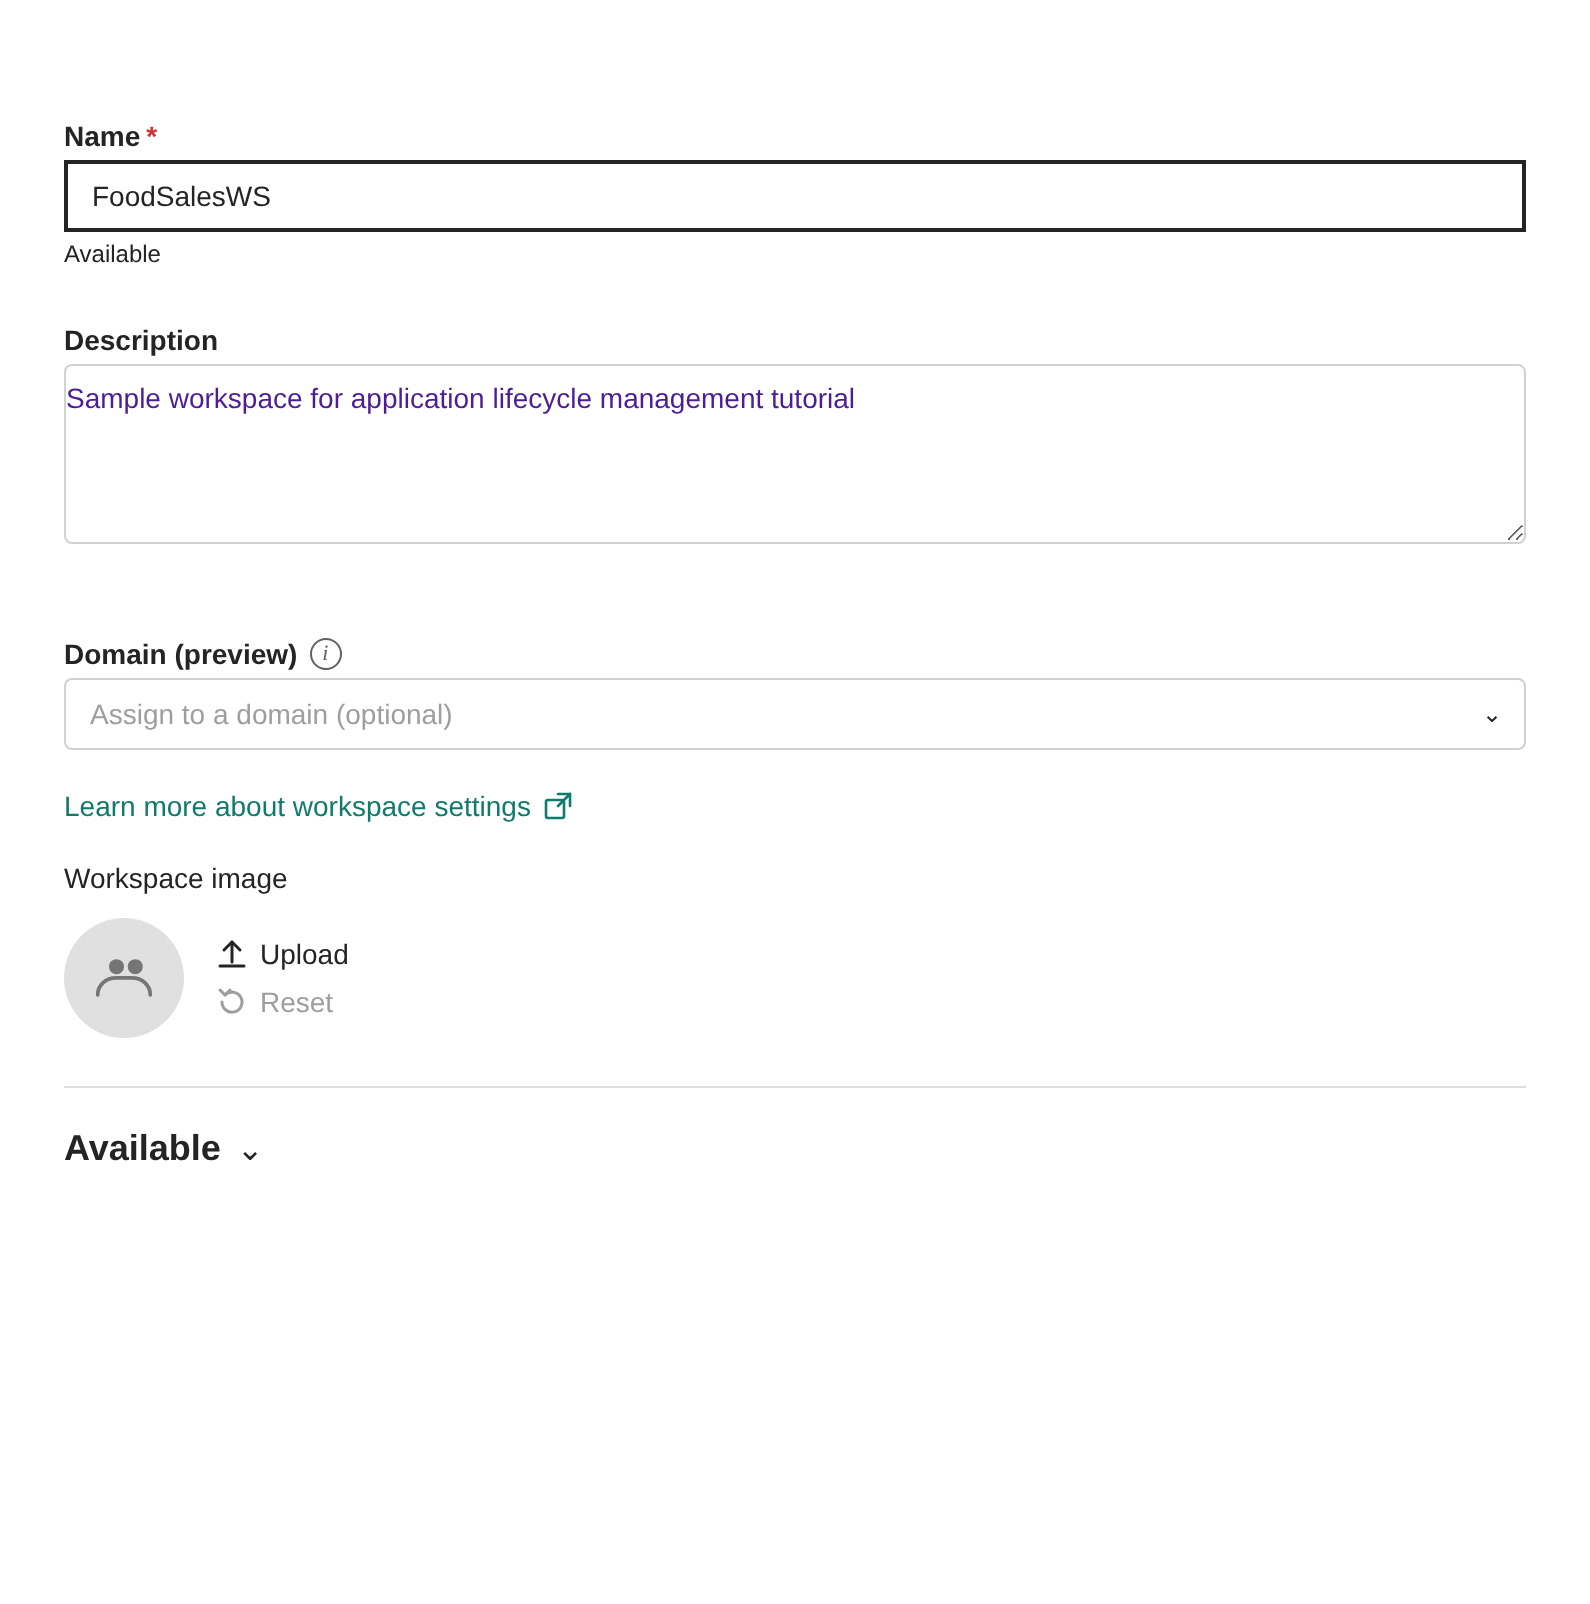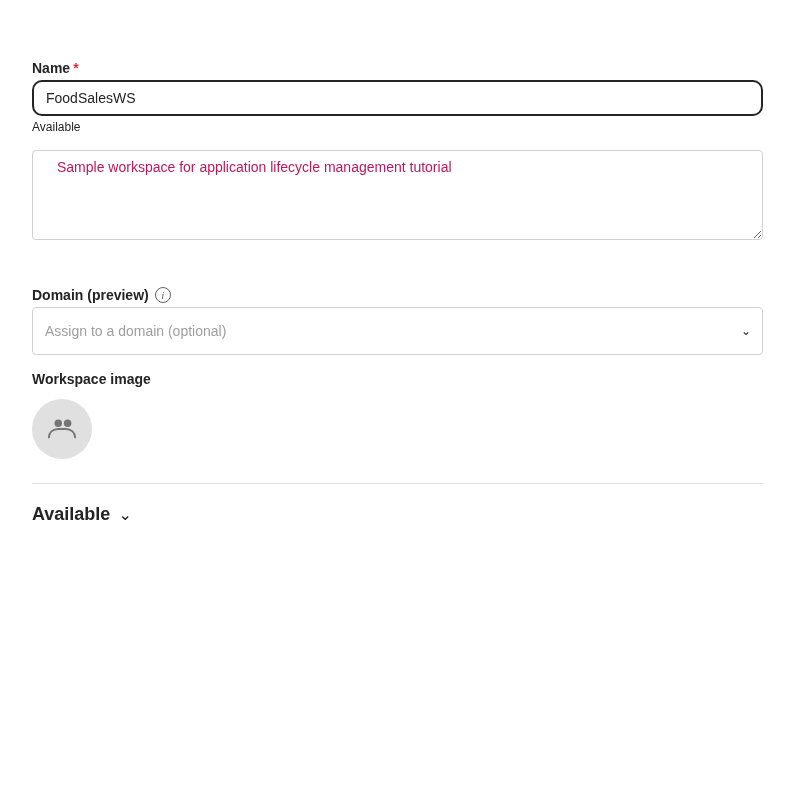--- a/index.html
+++ b/index.html
@@ -44,45 +44,45 @@
 
     .required-star {
       color: #d13438;
       margin-left: 3px;
     }
 
     .form-input {
       width: 100%;
       height: 36px;
       border: 2px solid #242424;
-      border-radius: 10px;
+      border-radius: 0;
       padding: 6px 12px;
       font-size: 14px;
       font-family: inherit;
       color: #242424;
       outline: none;
       background: #ffffff;
     }
 
     .available-text {
       font-size: 12px;
       color: #242424;
       margin-top: 4px;
       margin-bottom: 12px;
     }
 
     .form-textarea {
       width: 100%;
       height: 90px;
       border: 1px solid #d1d1d1;
       border-radius: 4px;
-      padding: 8px 24px;
-      font-size: 14px;
-      font-family: inherit;
-      color: #be185d;
+      padding: 8px 0;
+      font-size: 14px;
+      font-family: inherit;
+      color: #4c1d95;
       outline: none;
       resize: vertical;
       background: #ffffff;
     }
 
     .domain-label-row {
       display: flex;
       align-items: flex-end;
       gap: 6px;
       margin-bottom: 4px;
@@ -98,21 +98,21 @@
       border-radius: 50%;
       font-size: 11px;
       color: #616161;
       cursor: pointer;
       font-style: italic;
       font-family: serif;
     }
 
     .domain-select {
       width: 100%;
-      height: 48px;
+      height: 36px;
       border: 1px solid #d1d1d1;
       border-radius: 4px;
       padding: 6px 12px;
       font-size: 14px;
       font-family: inherit;
       color: #9e9e9e;
       background: #ffffff;
       appearance: none;
       -webkit-appearance: none;
       cursor: pointer;
@@ -152,21 +152,21 @@
       justify-content: center;
       width: 16px;
       height: 16px;
     }
 
     .workspace-image-section {
       margin-bottom: 24px;
     }
 
     .workspace-image-label {
-      font-weight: 700;
+      font-weight: 400;
       font-size: 14px;
       color: #242424;
       margin-bottom: 12px;
     }
 
     .image-row {
       display: flex;
       align-items: center;
       gap: 16px;
     }
@@ -267,53 +267,85 @@
   <div class="form-group">
     <label class="form-label">
       <span>Name</span><span class="required-star">*</span>
     </label>
     <input type="text" class="form-input" value="FoodSalesWS" style="">
     <div class="available-text">Available</div>
   </div>
 
   
   <div class="form-group">
+    <label class="form-label">Description</label>
     <textarea class="form-textarea" style="">Sample workspace for application lifecycle management tutorial</textarea>
   </div>
 
   
   <div class="form-group">
     <div class="domain-label-row">
       <span class="form-label" style="margin-bottom:0">Domain (preview)</span>
       <span class="info-icon">i</span>
     </div>
     <div class="select-wrapper">
       <select class="domain-select">
         <option value="" selected="">Assign to a domain (optional)</option>
       </select>
       <span class="select-chevron">⌄</span>
     </div>
   </div>
 
   
+  <a class="learn-more-link" href="#">
+    <span>Learn more about workspace settings</span>
+    <span class="external-link-icon">
+      <svg width="14" height="14" viewBox="0 0 14 14" fill="none" xmlns="http://www.w3.org/2000/svg">
+        <rect x="1" y="4" width="9" height="9" rx="1" stroke="#0f7b6c" stroke-width="1.3" fill="none"></rect>
+        <path d="M7 1h6v6" stroke="#0f7b6c" stroke-width="1.3" stroke-linecap="round" stroke-linejoin="round"></path>
+        <line x1="13" y1="1" x2="7" y2="7" stroke="#0f7b6c" stroke-width="1.3" stroke-linecap="round"></line>
+      </svg>
+    </span>
+  </a>
 
   
   <div class="workspace-image-section">
     <div class="workspace-image-label">Workspace image</div>
     <div class="image-row">
       <div class="workspace-avatar">
         <span class="avatar-icon">
           <svg viewBox="0 0 32 32" xmlns="http://www.w3.org/2000/svg">
 
             <circle cx="12" cy="11" r="4" fill="#757575"></circle>
             <circle cx="22" cy="11" r="4" fill="#757575"></circle>
             <path d="M2 26c0-5 4-9 10-9h8c6 0 10 4 10 9" stroke="#757575" stroke-width="2" fill="none" stroke-linecap="round"></path>
           </svg>
         </span>
       </div>
+      <div class="image-actions">
+        <button class="upload-btn">
+          <span class="upload-arrow-icon">
+            <svg width="16" height="16" viewBox="0 0 16 16" fill="none" xmlns="http://www.w3.org/2000/svg">
+              <line x1="8" y1="12" x2="8" y2="2" stroke="#242424" stroke-width="1.5" stroke-linecap="round"></line>
+              <polyline points="4,6 8,2 12,6" stroke="#242424" stroke-width="1.5" stroke-linecap="round" stroke-linejoin="round" fill="none"></polyline>
+              <line x1="2" y1="14" x2="14" y2="14" stroke="#242424" stroke-width="1.5" stroke-linecap="round"></line>
+            </svg>
+          </span>
+          <span>Upload</span>
+        </button>
+        <button class="reset-btn">
+          <span class="reset-arrow-icon">
+            <svg width="16" height="16" viewBox="0 0 16 16" fill="none" xmlns="http://www.w3.org/2000/svg">
+              <path d="M3 8A5 5 0 1 0 4.5 4.5" stroke="#9e9e9e" stroke-width="1.5" stroke-linecap="round" fill="none"></path>
+              <polyline points="2,2 4.5,4.5 7,2" stroke="#9e9e9e" stroke-width="1.5" stroke-linecap="round" stroke-linejoin="round" fill="none"></polyline>
+            </svg>
+          </span>
+          <span>Reset</span>
+        </button>
+      </div>
     </div>
   </div>
 
   
   <hr class="divider">
 
   
   <div class="advanced-section">
     <span class="advanced-title">Available</span>
     <span class="chevron-down">⌄</span>

